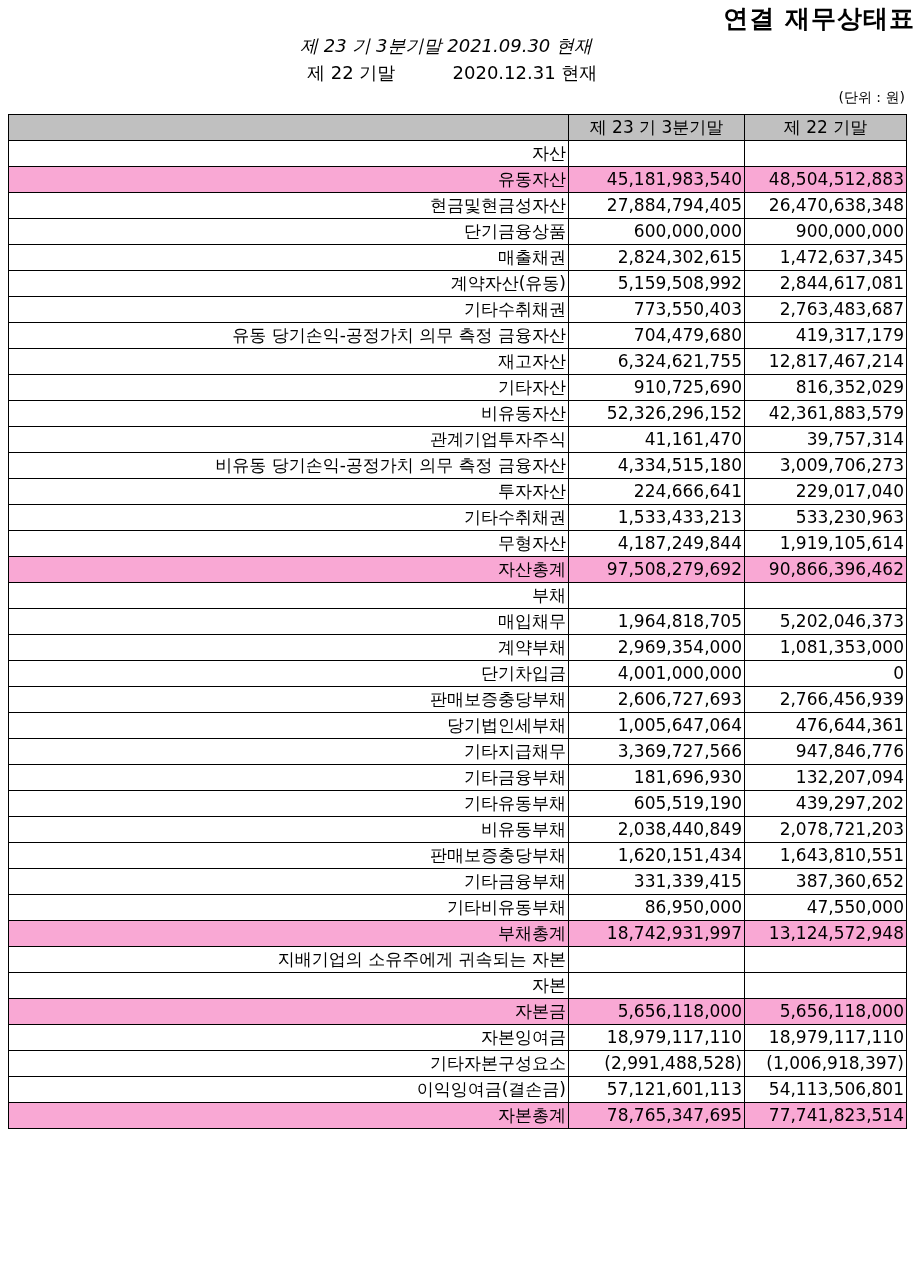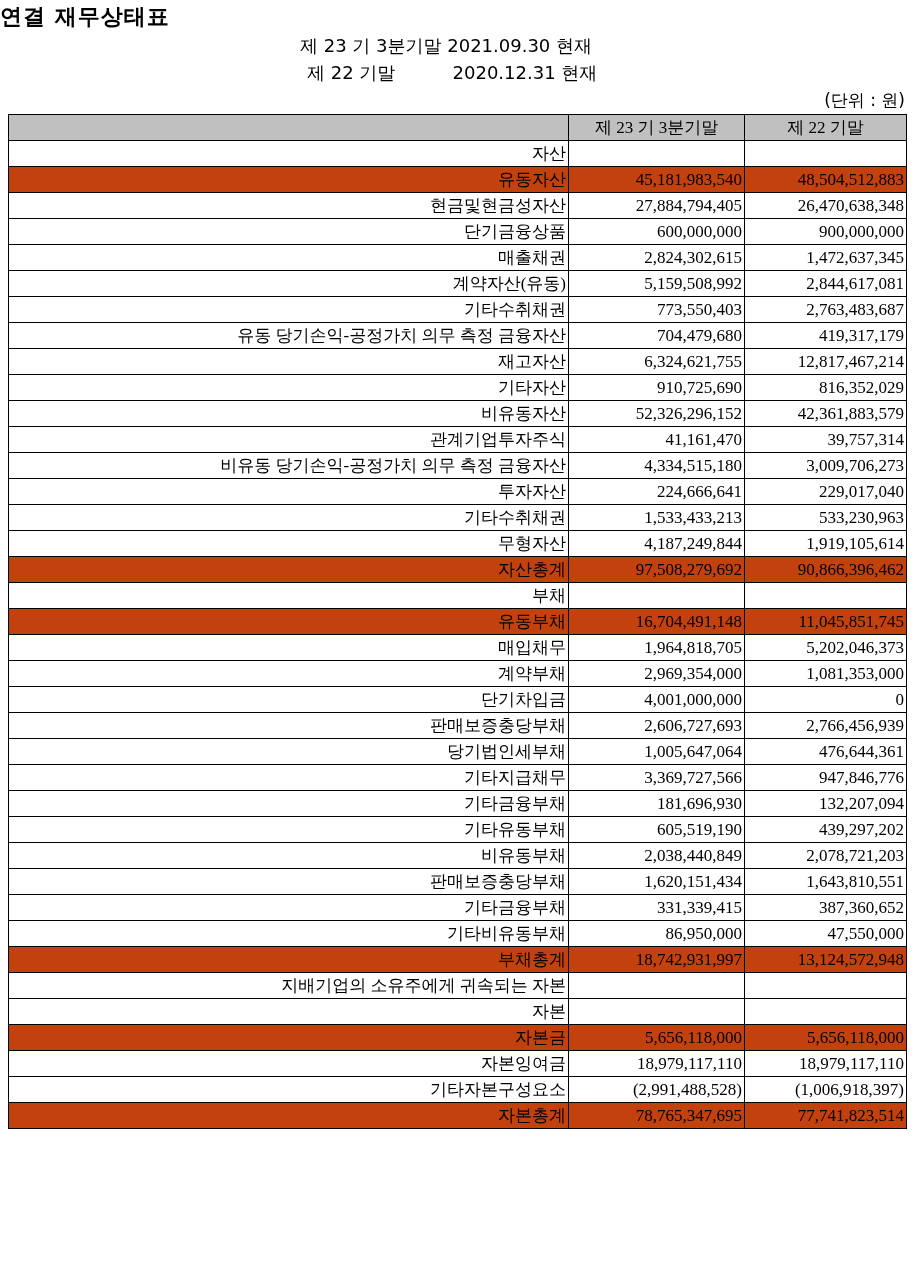--- a/index.html
+++ b/index.html
@@ -1,27 +1,27 @@
 <!DOCTYPE html>
 <html><head>
 <meta charset="utf-8">
 <style>
   html, body { margin:0; padding:0; background:#ffffff; }
   body { width:915px; height:1264px; position:relative; font-family:"DejaVu Sans","Liberation Sans",sans-serif; color:#000; overflow:hidden; }
-  .title { position:absolute; left:0; width:915px; top:2px; text-align:left; font-size:22px; font-weight:bold; letter-spacing:1px; }
+  .title { position:absolute; left:0; width:915px; top:2px; text-align:right; font-size:25px; font-weight:bold; letter-spacing:1px; }
   .sub { position:absolute; font-size:18px; white-space:pre; }
-  .sub1 { left:300px; top:34px; }
+  .sub1 { left:300px; top:34px;font-style:italic; }
   .sub2 { left:307px; top:61px; }
-  .unit { position:absolute; right:10px; top:89px; font-size:17px; }
-  table { position:absolute; left:8px; top:114px; border-collapse:collapse; table-layout:fixed; width:830px;font-family:Liberation Serif, serif; }
+  .unit { position:absolute; right:10px; top:89px; font-size:14px; }
+  table { position:absolute; left:8px; top:114px; border-collapse:collapse; table-layout:fixed; width:830px; }
   td, th { border:1px solid #000; height:25px; padding:0 2px; font-size:17px; line-height:25px; white-space:nowrap; overflow:hidden; font-weight:normal; }
   th { background:#c0c0c0; text-align:center; }
   td.num { text-align:right; padding-right:2px; }
   td.lbl { text-align:right; }
-  tr.hl td { background:#c2410c;padding-left:15px; }
+  tr.hl td { background:#f9a8d4;padding-left:15px; }
   .i0 { padding-left:2px; }
   .i1 { padding-left:30px; }
   .i2 { padding-left:58px; }
   col.c0 { width:560px; }
   col.c1 { width:176px; }
   col.c2 { width:162px; }
 </style>
 </head>
 <body>
 
@@ -127,25 +127,20 @@
       <tr class="hl">
         <td class="lbl i1">자산총계</td>
         <td class="num">97,508,279,692</td>
         <td class="num">90,866,396,462</td>
       </tr>
       <tr>
         <td class="lbl i0">부채</td>
         <td class="num"></td>
         <td class="num"></td>
       </tr>
-      <tr class="hl">
-        <td class="lbl i1">유동부채</td>
-        <td class="num">16,704,491,148</td>
-        <td class="num">11,045,851,745</td>
-      </tr>
       <tr>
         <td class="lbl i2">매입채무</td>
         <td class="num">1,964,818,705</td>
         <td class="num">5,202,046,373</td>
       </tr>
       <tr>
         <td class="lbl i2">계약부채</td>
         <td class="num">2,969,354,000</td>
         <td class="num">1,081,353,000</td>
       </tr>
@@ -221,20 +216,25 @@
       </tr>
       <tr>
         <td class="lbl i2">자본잉여금</td>
         <td class="num">18,979,117,110</td>
         <td class="num">18,979,117,110</td>
       </tr>
       <tr>
         <td class="lbl i2">기타자본구성요소</td>
         <td class="num">(2,991,488,528)</td>
         <td class="num">(1,006,918,397)</td>
+      </tr>
+      <tr>
+        <td class="lbl i2">이익잉여금(결손금)</td>
+        <td class="num">57,121,601,113</td>
+        <td class="num">54,113,506,801</td>
       </tr>
       <tr class="hl">
         <td class="lbl i1">자본총계</td>
         <td class="num">78,765,347,695</td>
         <td class="num">77,741,823,514</td>
       </tr>
     </tbody>
 </table>
 
 </body></html>

